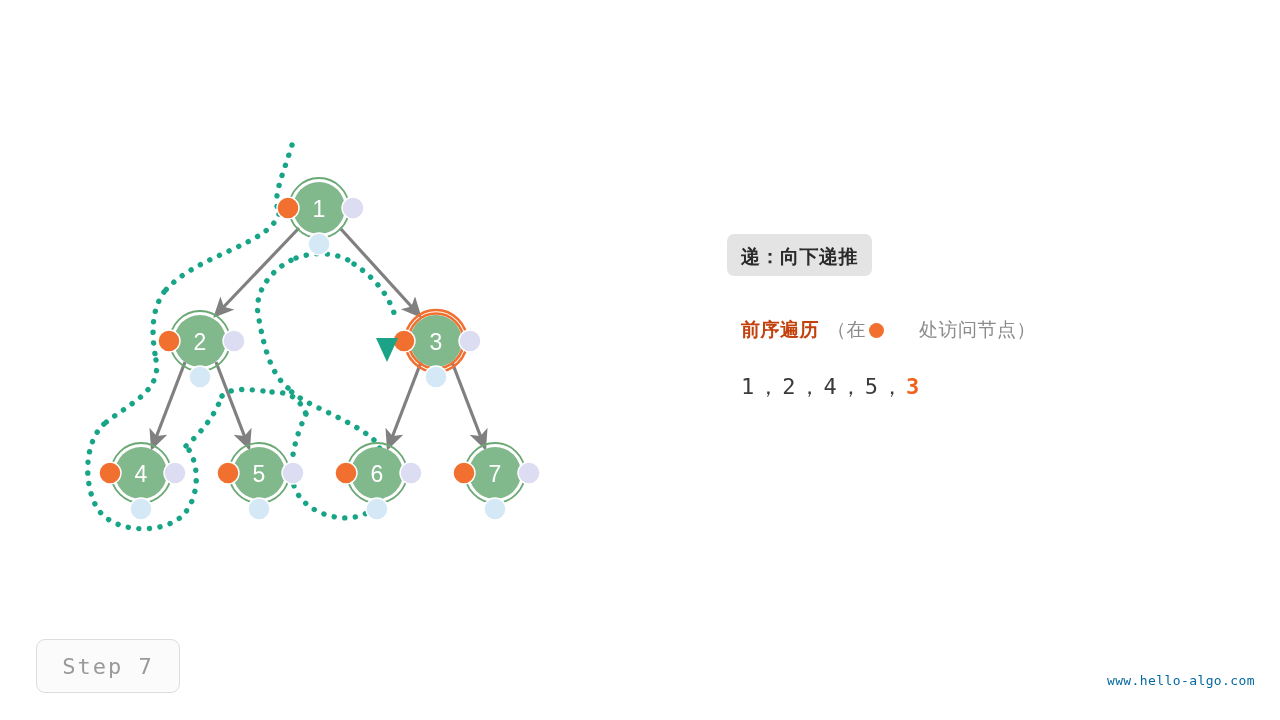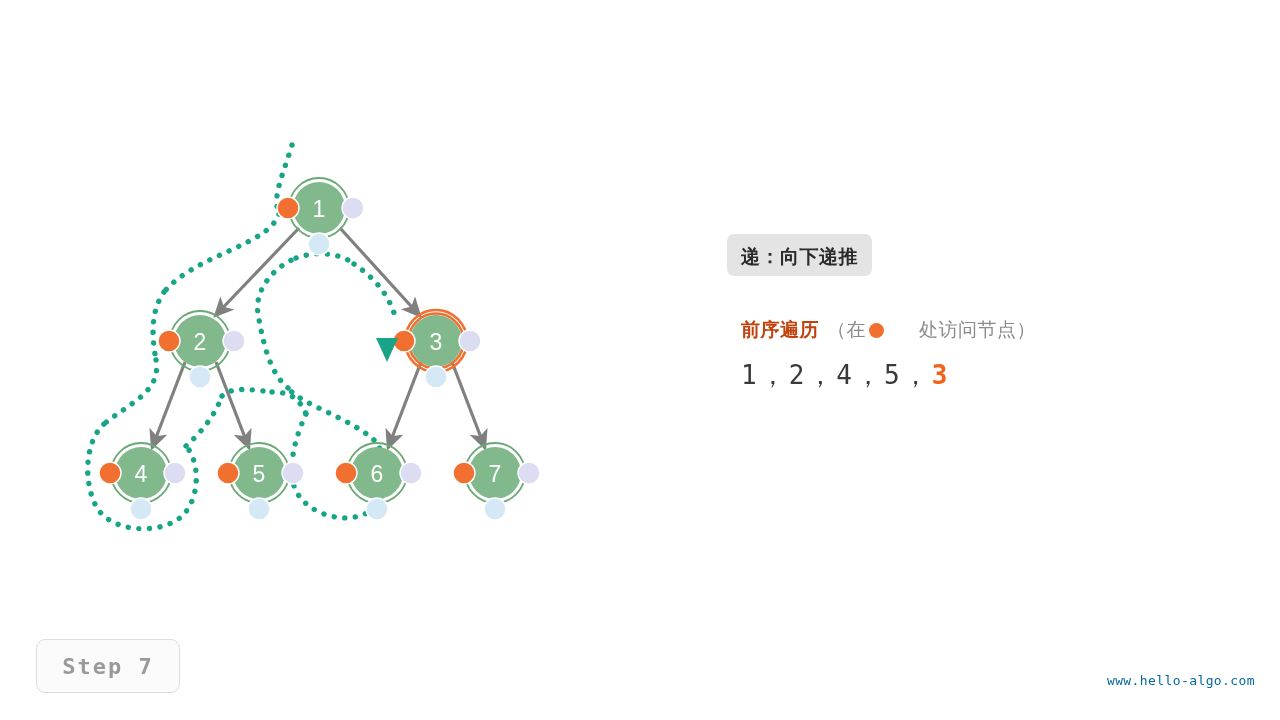--- a/index.html
+++ b/index.html
@@ -79,24 +79,24 @@
     display: inline-block;
     width: 15px;
     height: 15px;
     border-radius: 50%;
     background: #f2702f;
     vertical-align: -2px;
     margin: 0 3px;
   }
 
   .order-seq {
-    margin-top: 19px;
+    margin-top: 33px;
     padding-left: 14px;
     font-family: "DejaVu Sans Mono", "Liberation Mono", monospace;
-    font-size: 26px;
+    font-size: 22px;
     color: #3a3a3a;
     letter-spacing: 3px;
     white-space: nowrap;
   }
   .order-seq .cur {
     color: #f2601a;
     font-weight: bold;
   }
 
   
@@ -108,21 +108,21 @@
     height: 54px;
     box-sizing: border-box;
     border: 1px solid #dddddd;
     border-radius: 9px;
     background: #fbfbfb;
     display: flex;
     align-items: center;
     justify-content: center;
     font-family: "DejaVu Sans Mono", "Liberation Mono", monospace;
     font-size: 22px;
-    font-weight: bold;
+    font-weight: normal;
     color: #9a9a9a;
     letter-spacing: 2px;
   }
 
   
   #watermark {
     position: absolute;
     right: 25px;
     top: 673px;
     font-family: "DejaVu Sans Mono", "Liberation Mono", monospace;

